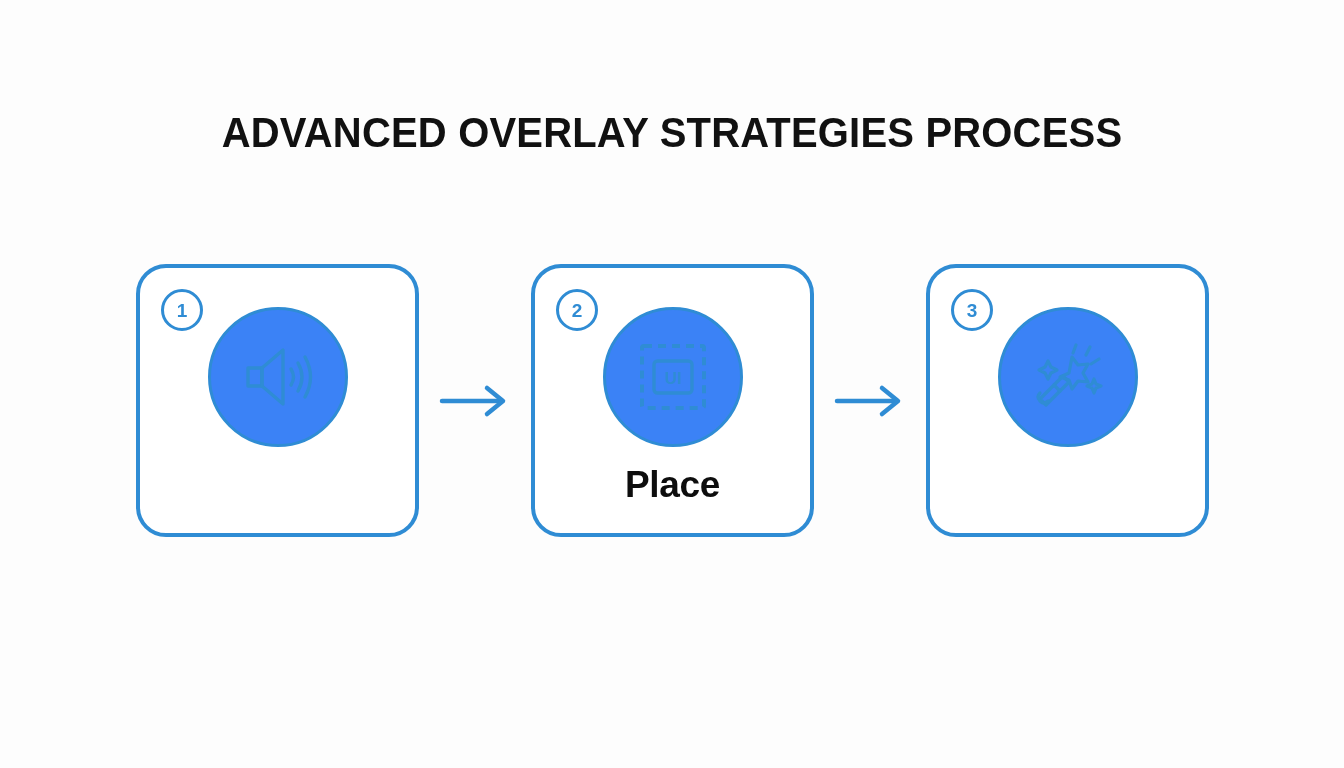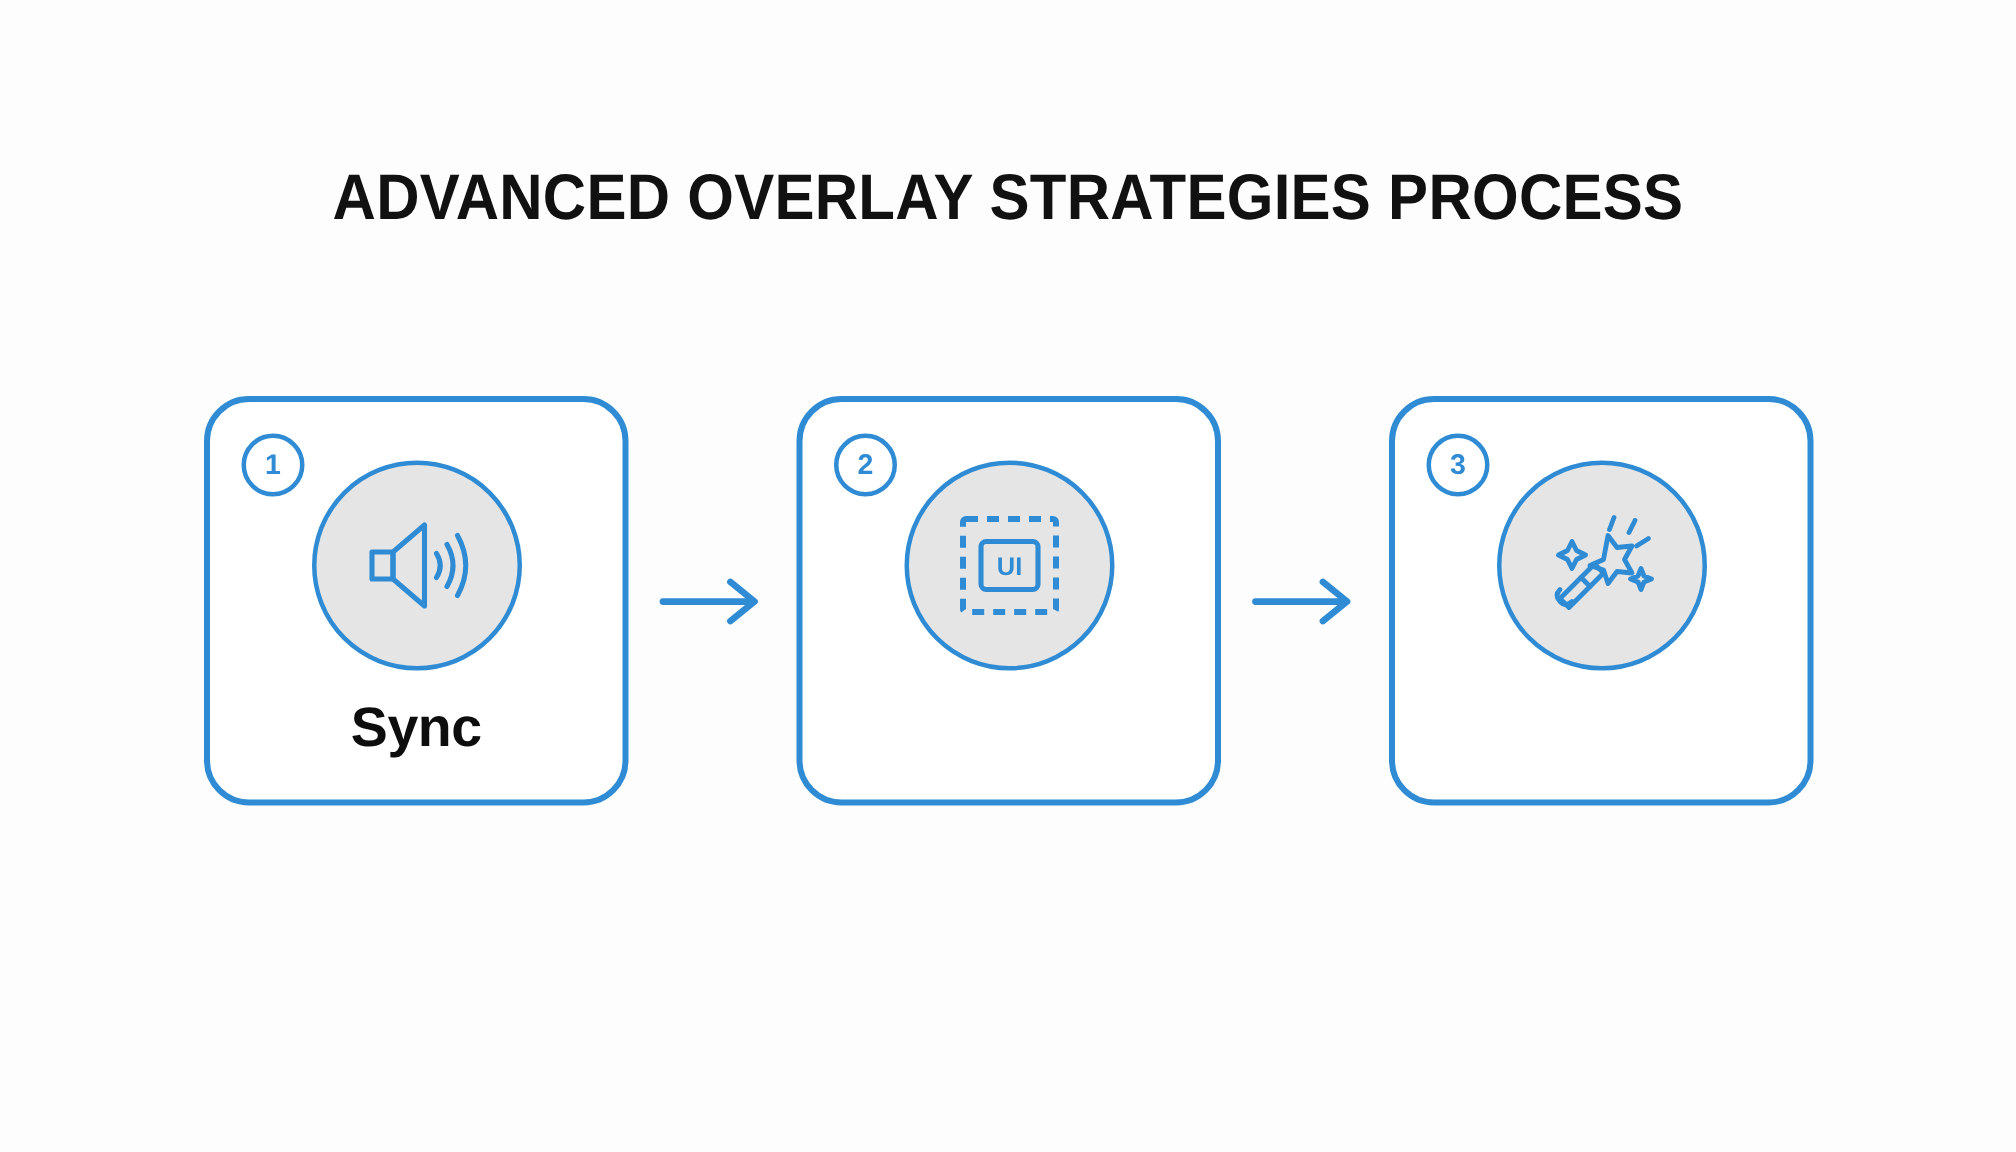--- a/index.html
+++ b/index.html
@@ -89,21 +89,21 @@
     top: 39px;
     left: 50%;
     margin-left: -70px;
     width: 140px;
     height: 140px;
     border: 3.5px solid #2f8cd4;
     border-radius: 50%;
     display: flex;
     align-items: center;
     justify-content: center;
-    background: #e5e5e5;
+    background: #3b82f6;
   }
 
   .icon-circle svg {
     display: block;
     width: 80px;
     height: 80px;
   }
 
   .card-label {
     position: absolute;
@@ -149,21 +149,20 @@
 
             <path d="M24 31 L45 13 L45 67 L24 49 Z"></path>
 
             <path d="M53 32 Q58 40 53 48"></path>
             <path d="M60 26 Q68 40 60 54"></path>
             <path d="M67 20 Q78 40 67 60"></path>
           </g>
         </svg>
       </div>
 
-      <div class="card-label">Sync</div>
     </div>
 
     <div class="arrow">
       <svg width="72" height="34" viewBox="0 0 72 34">
         <g fill="none" stroke="#2f8cd4" stroke-width="4.5" stroke-linecap="round" stroke-linejoin="round">
           <line x1="3" y1="17" x2="60" y2="17"></line>
           <polyline points="48,4 64,17 48,30"></polyline>
         </g>
       </svg>
     </div>
@@ -175,20 +174,21 @@
         <svg viewBox="0 0 80 80">
 
           <rect x="9" y="9" width="62" height="62" rx="2" fill="none" stroke="#2f8cd4" stroke-width="4" stroke-dasharray="8 6" stroke-linecap="butt"></rect>
 
           <rect x="21" y="24" width="38" height="32" rx="3.5" fill="none" stroke="#2f8cd4" stroke-width="3.4"></rect>
 
           <text x="40" y="46.5" text-anchor="middle" font-family="Liberation Sans, sans-serif" font-size="17" font-weight="600" fill="#2f8cd4">UI</text>
         </svg>
       </div>
 
+      <div class="card-label">Place</div>
     </div>
 
     <div class="arrow">
       <svg width="72" height="34" viewBox="0 0 72 34">
         <g fill="none" stroke="#2f8cd4" stroke-width="4.5" stroke-linecap="round" stroke-linejoin="round">
           <line x1="3" y1="17" x2="60" y2="17"></line>
           <polyline points="48,4 64,17 48,30"></polyline>
         </g>
       </svg>
     </div>

